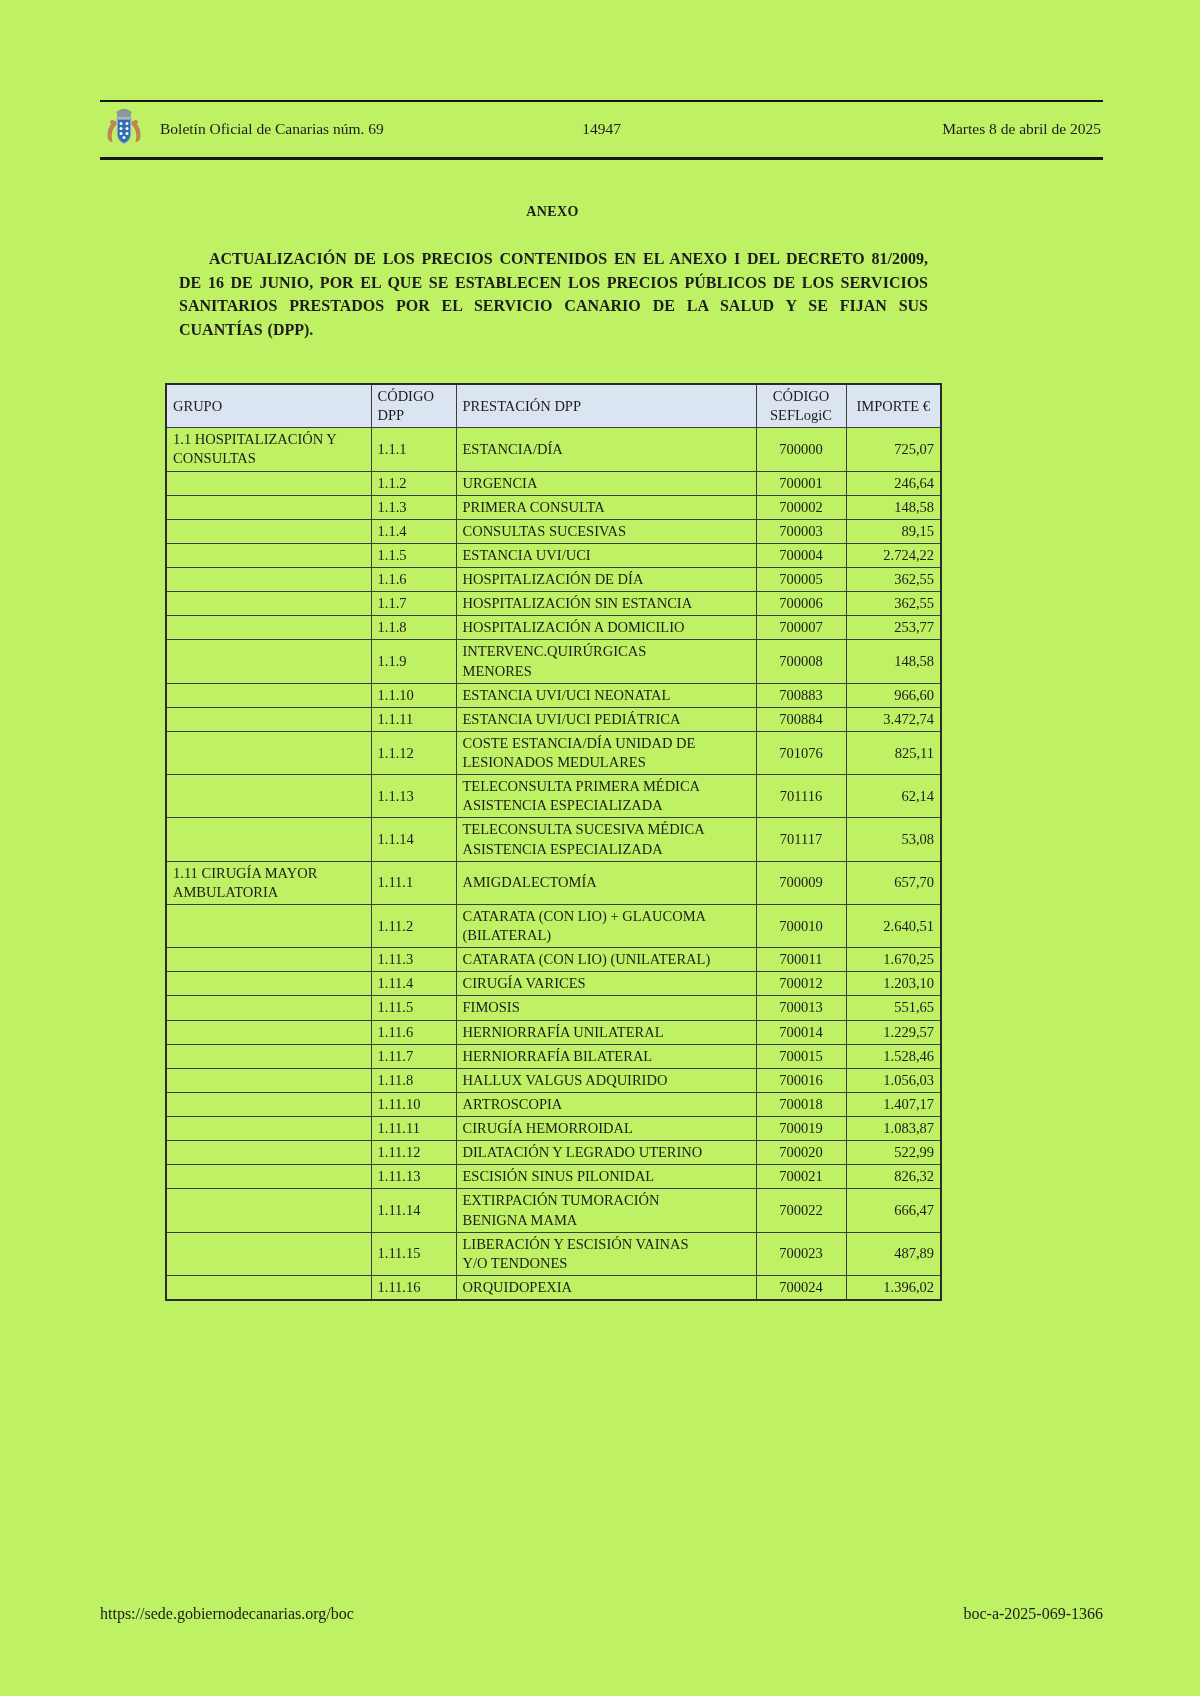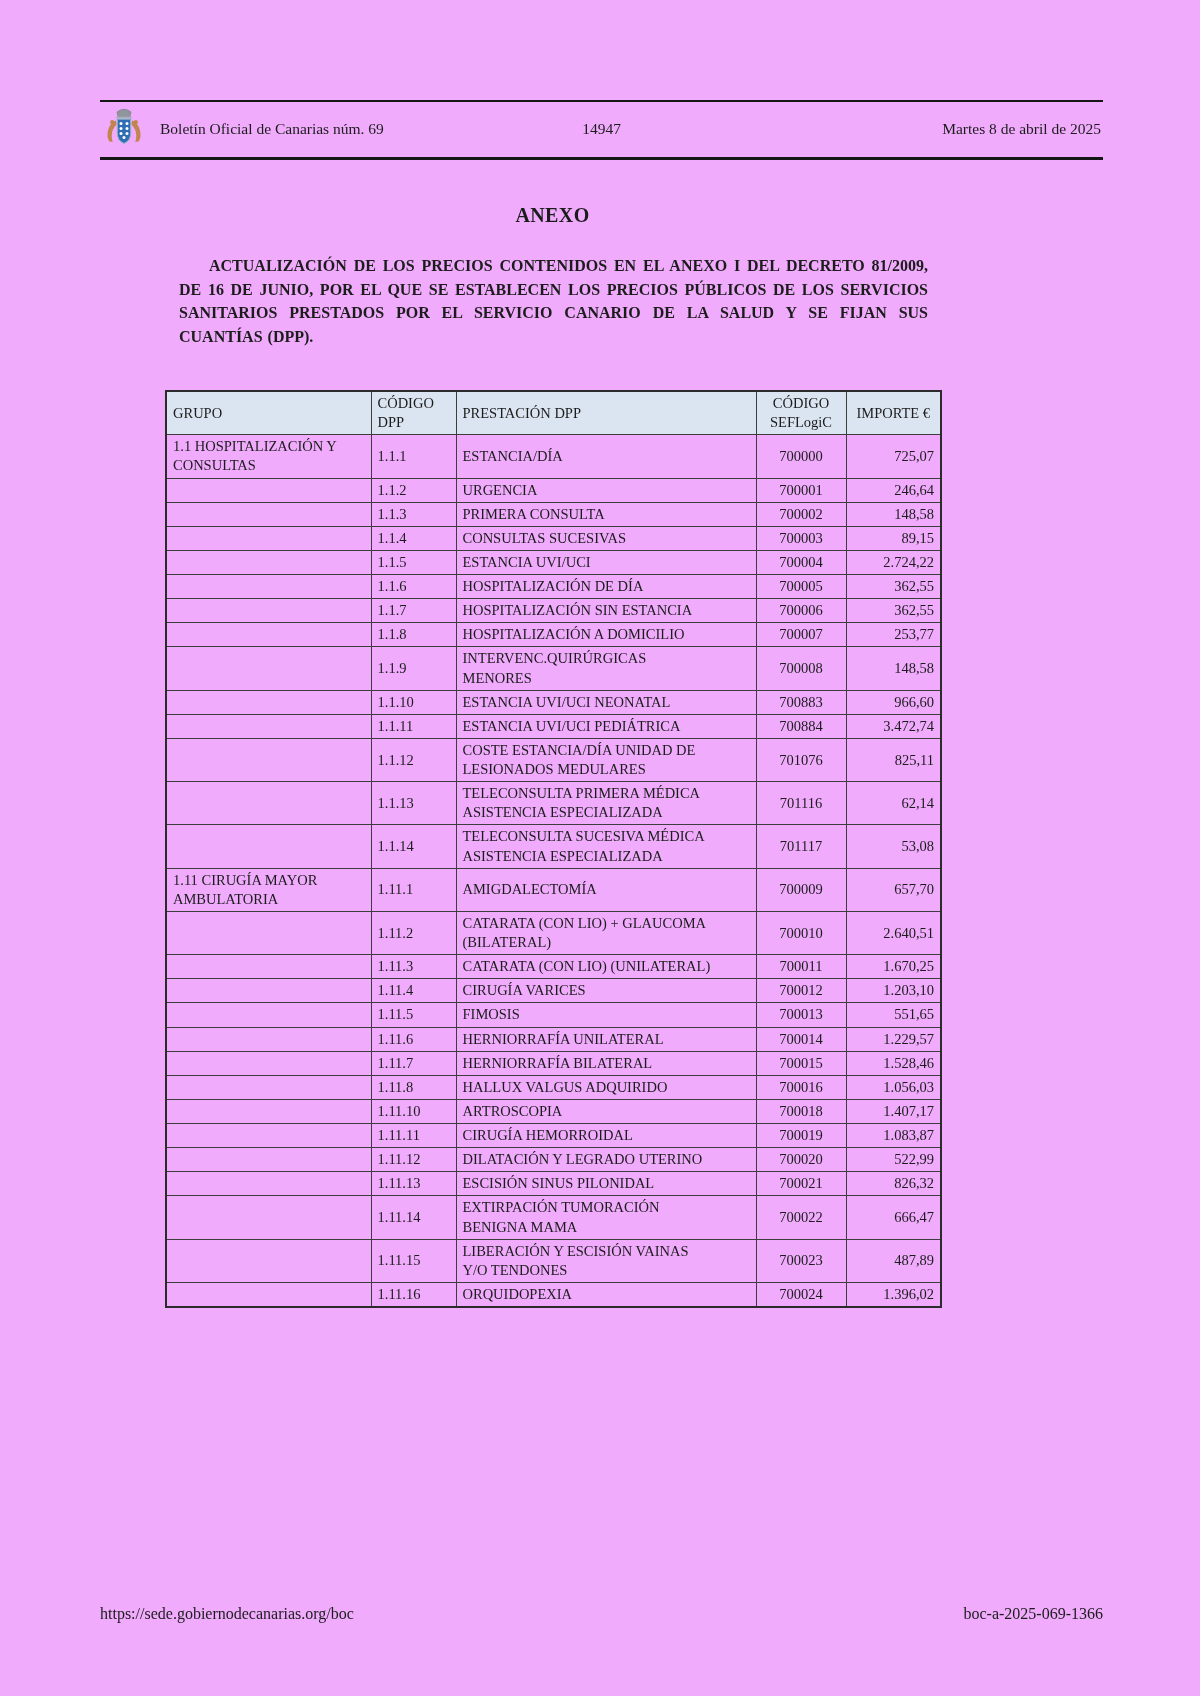--- a/index.html
+++ b/index.html
@@ -1,19 +1,19 @@
 <!DOCTYPE html>
 <html lang="es"><head>
 <meta charset="utf-8">
 <style>
   html,body{margin:0;padding:0;background:#ffffff;}
   .page{
     position:relative;
     width:1200px;height:1696px;
-    background:#f0abfc;
+    background:#bef264;
     font-family:"Liberation Serif","DejaVu Serif",serif;
     color:#1c1c1c;
     overflow:hidden;
   }
   
   .hdr{
     position:absolute;left:100px;top:100px;width:1003px;
     border-top:2px solid #161616;
     border-bottom:3px solid #161616;
     padding:5px 0 6px 0;
@@ -28,21 +28,21 @@
   .hdr-bulletin{flex:0 0 auto;}
   .hdr-pagenum{
     position:absolute;left:50%;transform:translateX(-50%);
     white-space:nowrap;
   }
   .hdr-date{margin-left:auto;margin-right:2px;white-space:nowrap;}
   
   .main{position:absolute;left:165px;top:190px;width:775px;}
   .annex-title{
     margin:14px 0 0 0;
-    font-size:20px;font-weight:bold;
+    font-size:14px;font-weight:bold;
     text-align:center;letter-spacing:.4px;
   }
   .intro{
     margin:27px 12px 4px 14px;
     font-size:16px;font-weight:bold;
     line-height:1.47;
     text-align:justify;
     text-indent:30px;
     word-spacing:1px;
   }

